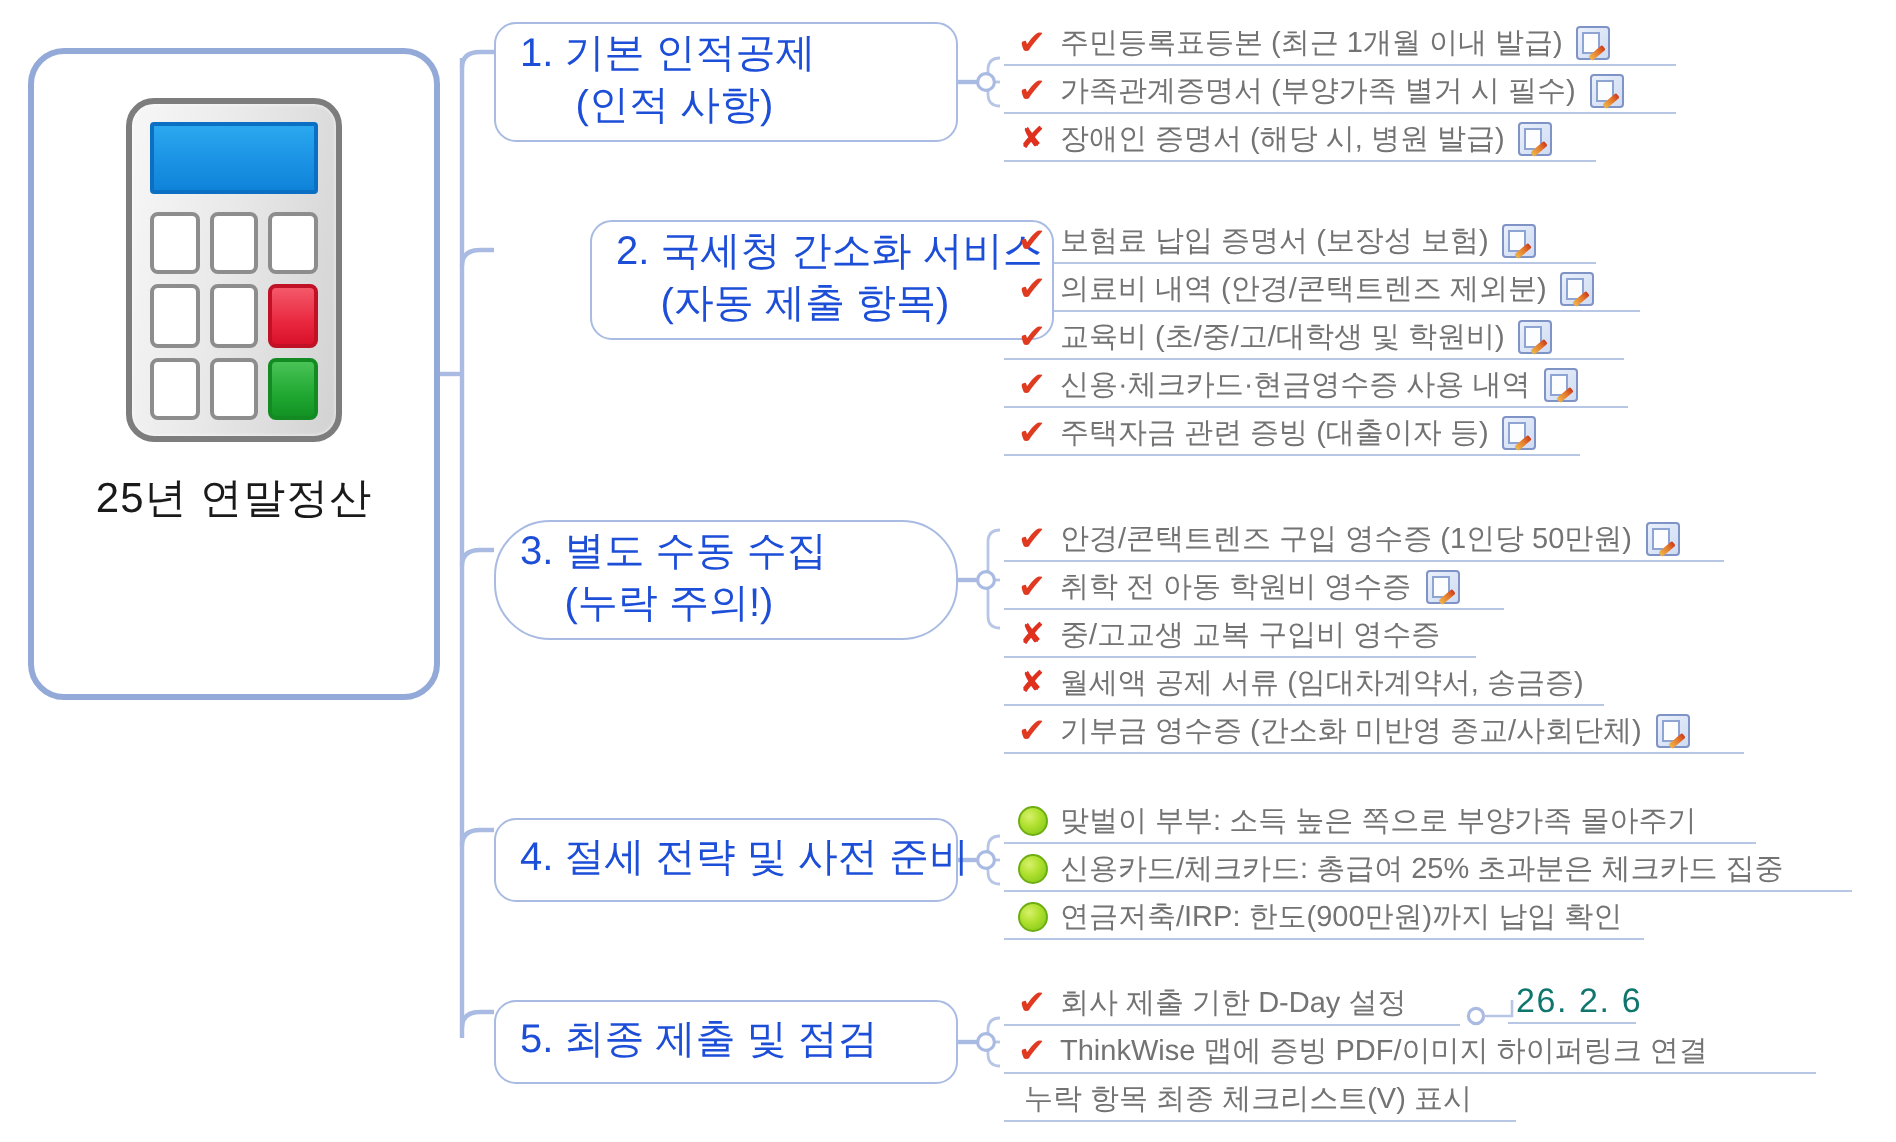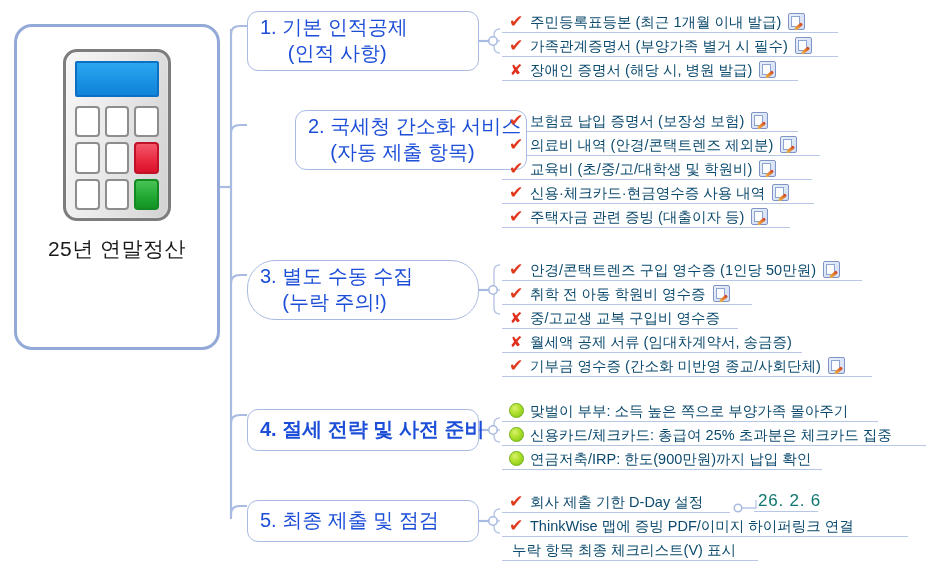--- a/index.html
+++ b/index.html
@@ -105,21 +105,21 @@
   .leaf .ico.dot{font-size:0;}
   .leaf .ico.dot::before{
     content:"";display:inline-block;
     width:13px;height:13px;border-radius:50%;
     background:radial-gradient(circle at 36% 32%,#d8f06a 0%,#aee02e 45%,#7cc215 100%);
     border:1px solid #6fae13;
     vertical-align:middle;
   }
   .leaf .ico.none{width:0;margin-right:0;}
   .leaf .txt{
-    font-size:14.5px;color:#0c4a6e;line-height:18px;
+    font-size:14.5px;color:#737373;line-height:18px;
   }
   .leaf .note{
     display:inline-block;
     width:15px;height:15px;
     margin-left:7px;
     border:1px solid #7f93c6;
     border-radius:2px;
     background:linear-gradient(135deg,#eaf0fb 0%,#cfdcf3 100%);
     position:relative;
     flex:0 0 auto;
@@ -231,21 +231,21 @@
   <div class="branch" style="left:247px;top:110px;width:232px;height:60px;margin-left:48px;">
     <div class="branch-text">2. 국세청 간소화 서비스
     (자동 제출 항목)</div>
   </div>
 
   <div class="branch" style="left:247px;top:260px;width:232px;height:60px;border-radius:28px;">
     <div class="branch-text">3. 별도 수동 수집
     (누락 주의!)</div>
   </div>
 
-  <div class="branch" style="left:247px;top:409px;width:232px;height:42px;font-weight:bold;">
+  <div class="branch" style="left:247px;top:409px;width:232px;height:42px;">
     <div class="branch-text">4. 절세 전략 및 사전 준비</div>
   </div>
 
   <div class="branch" style="left:247px;top:500px;width:232px;height:42px;">
     <div class="branch-text">5. 최종 제출 및 점검</div>
   </div>
 
   <div class="leaf" style="left:506px;top:10px;">
     <span class="ico check">✔</span>
     <span class="txt">주민등록표등본 (최근 1개월 이내 발급)</span>

